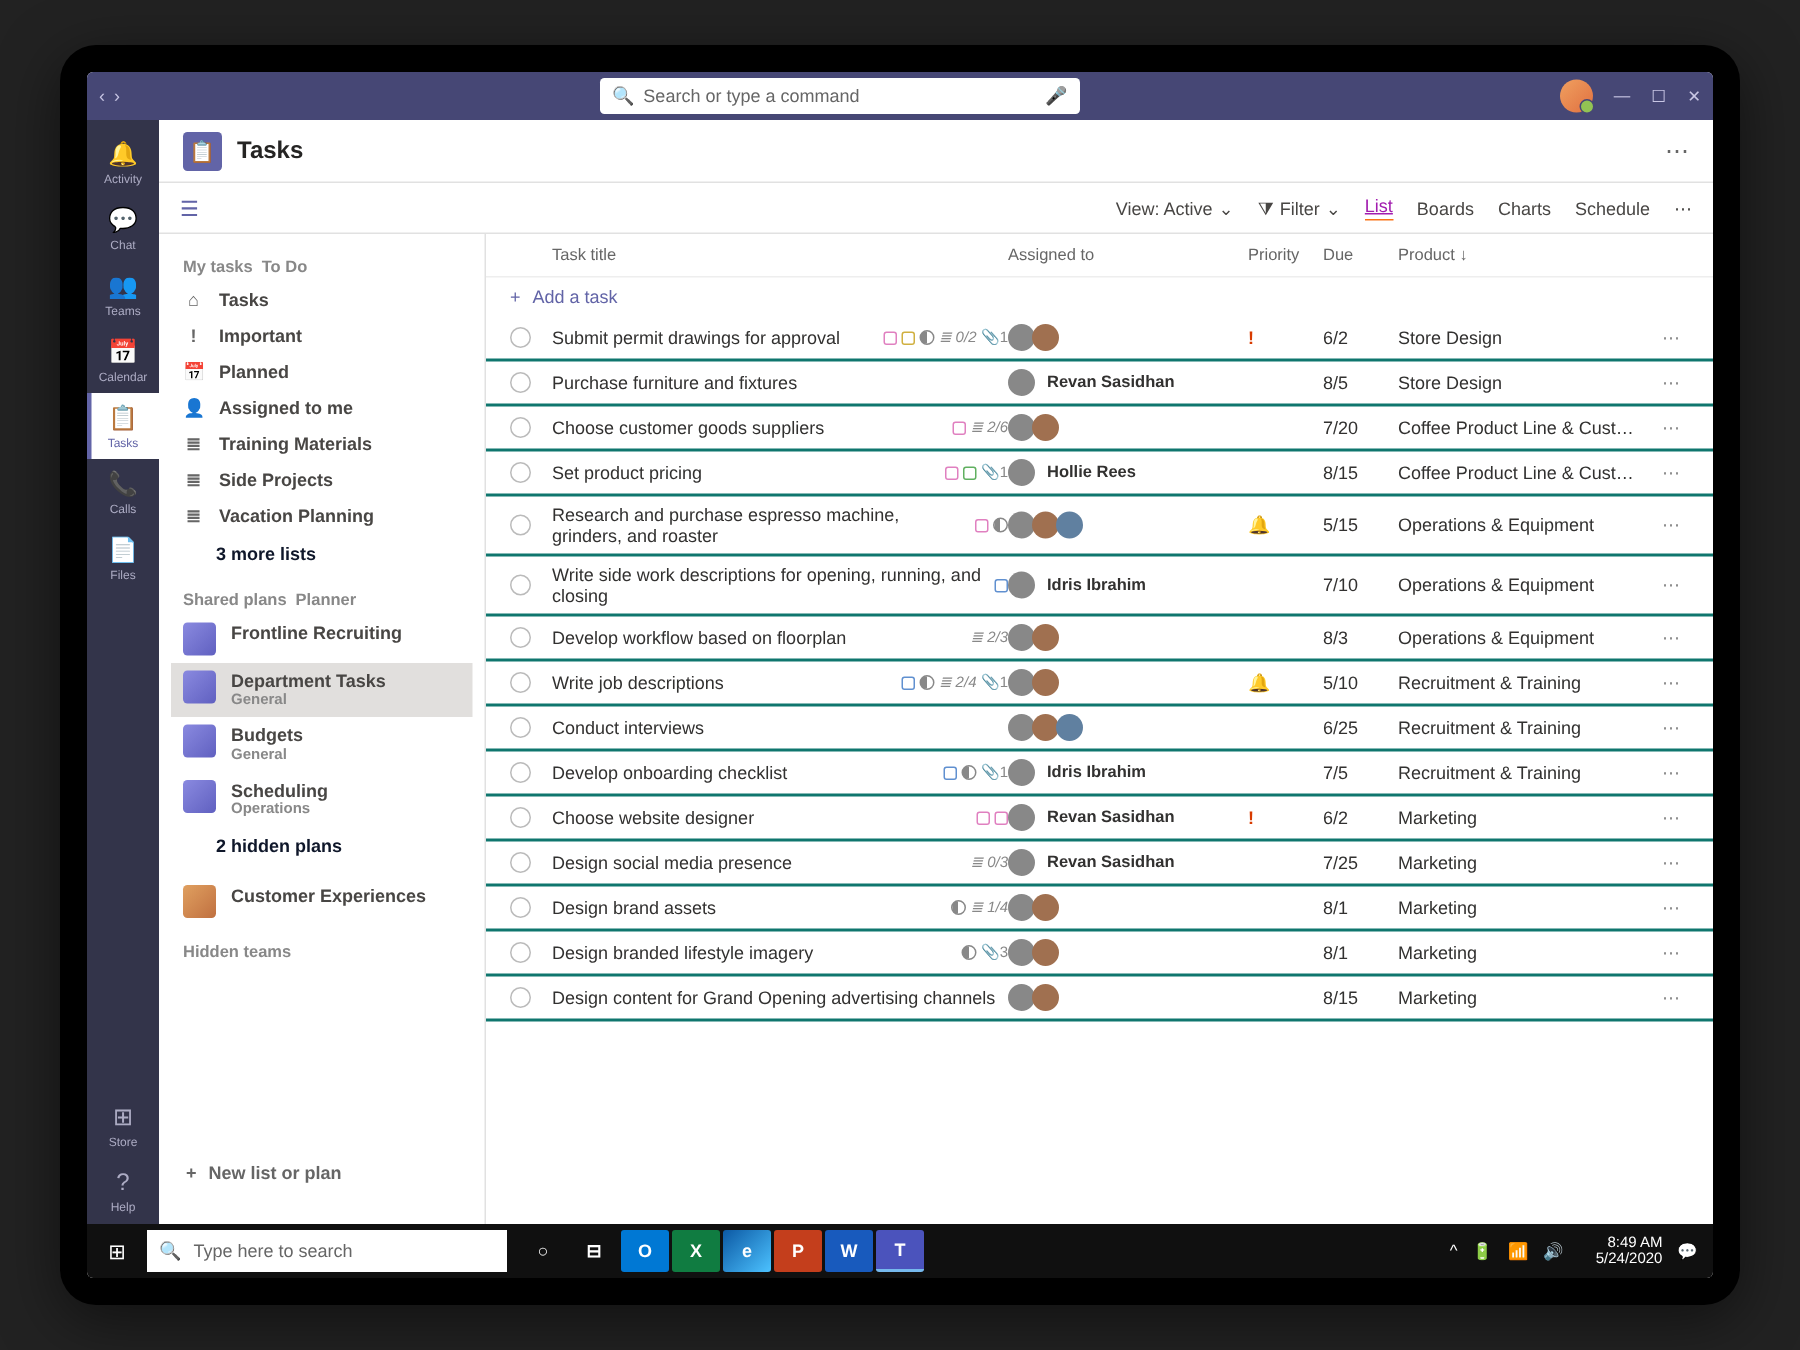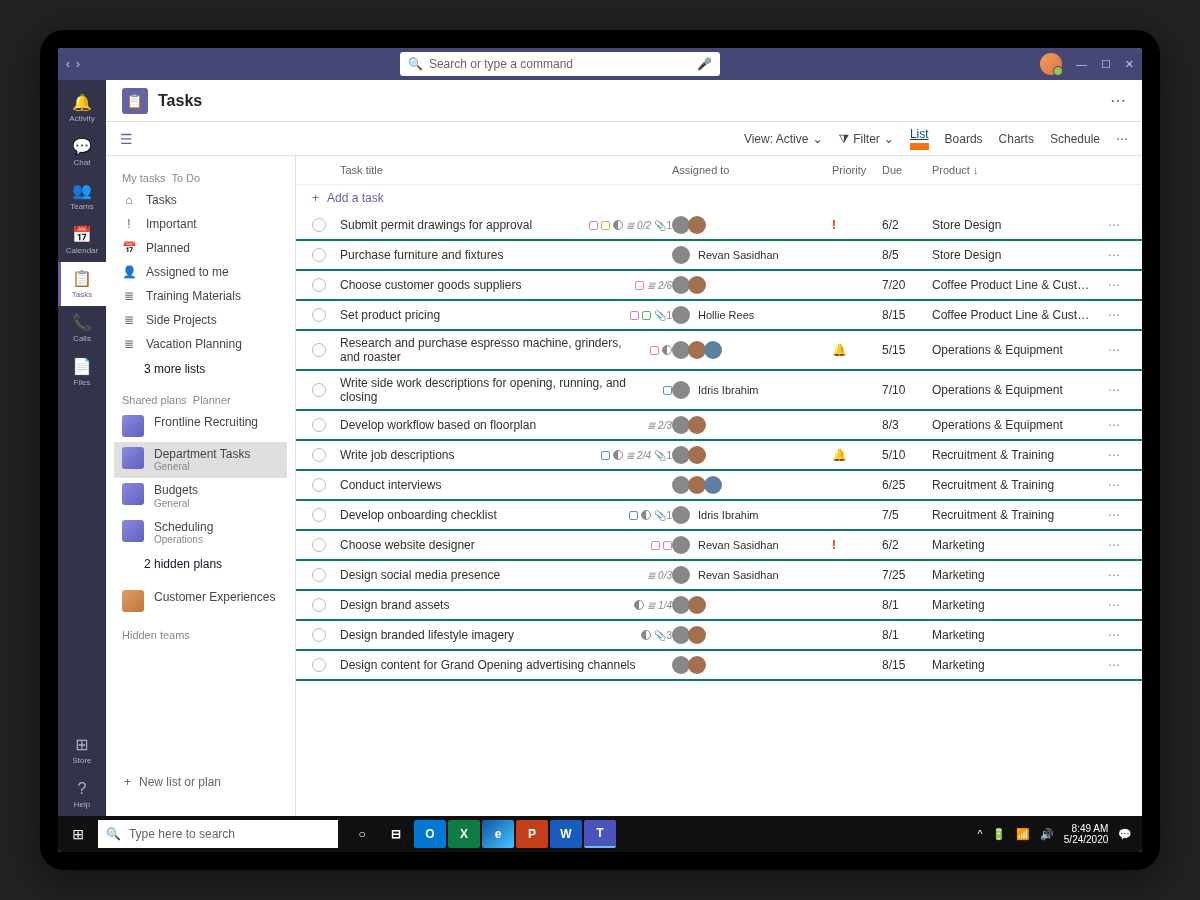--- a/index.html
+++ b/index.html
@@ -29,24 +29,24 @@
 
 .content { flex: 1; display: flex; flex-direction: column; background: #fff; }
 .content-header { height: 42px; border-bottom: 1px solid #e1e1e1; display: flex; align-items: center; padding: 0 16px; }
 .app-badge { width: 26px; height: 26px; background: #6264a7; border-radius: 3px; display: flex; align-items: center; justify-content: center; color: #fff; font-size: 14px; margin-right: 10px; }
 .content-header h1 { font-size: 16px; font-weight: 600; color: #252423; }
 .content-header .more { margin-left: auto; color: #666; cursor: pointer; }
 
 .toolbar { height: 34px; display: flex; align-items: center; padding: 0 14px; font-size: 12px; color: #484644; border-bottom: 1px solid #e1e1e1; }
 .hamburger { font-size: 14px; color: #6264a7; margin-right: auto; cursor: pointer; }
 .tool-link { margin-left: 16px; cursor: pointer; display: flex; align-items: center; gap: 4px; }
-.tool-link.active { color: #0c4a6e; border-bottom: 7px solid #f97316; padding-bottom: 2px; text-decoration: underline; }
+.tool-link.active { color: #a21caf; border-bottom: 1px solid #f97316; padding-bottom: 2px; text-decoration: underline; }
 
 .split { flex: 1; display: flex; overflow: hidden; }
-.sidepanel { width: 190px; border-right: 1px solid #e1e1e1; padding: 12px 8px; font-size: 12px; color: #484644; overflow-y: auto; }
+.sidepanel { width: 218px; border-right: 1px solid #e1e1e1; padding: 12px 8px; font-size: 12px; color: #484644; overflow-y: auto; font-weight: bold; }
 .sp-header { font-size: 11px; color: #888; padding: 4px 8px; }
 .sp-header .sub { margin-left: 6px; }
 .sp-item { display: flex; align-items: center; gap: 10px; padding: 5px 8px; cursor: pointer; border-radius: 3px; }
 .sp-item .ic { width: 14px; text-align: center; color: #666; }
 .sp-link { color: #0f172a; padding: 6px 8px 6px 30px; cursor: pointer; font-size: 12px; }
 .sp-plan { display: flex; gap: 10px; padding: 5px 8px; cursor: pointer; align-items: flex-start; }
 .sp-plan.selected { background: #e1dfdd; }
 .plan-badge { width: 22px; height: 22px; border-radius: 3px; background: linear-gradient(135deg,#8a8ae0,#6060c0); flex-shrink: 0; }
 .plan-txt { display: flex; flex-direction: column; line-height: 1.2; }
 .plan-txt .sub { font-size: 10px; color: #888; }
@@ -68,39 +68,39 @@
 .title-txt { flex: 1; }
 .tags { display: flex; gap: 3px; align-items: center; font-size: 10px; color: #888; }
 .tag-sq { width: 9px; height: 9px; border: 1.5px solid; border-radius: 2px; }
 .tag-pink { border-color: #e080c0; }
 .tag-yellow { border-color: #d0b040; }
 .tag-blue { border-color: #6090d0; }
 .tag-green { border-color: #60b060; }
 .half { width: 10px; height: 10px; border-radius: 50%; background: linear-gradient(90deg,#888 50%, transparent 50%); border: 1px solid #888; }
 .list-ic { color: #888; font-style: italic; }
 .clip { color: #888; }
-.assignees { display: flex; align-items: center; gap: 4px; }
+.assignees { display: flex; align-items: center; gap: 4px; font-weight: bold; }
 .av { width: 18px; height: 18px; border-radius: 50%; background: #888; margin-right: -6px; }
 .av:nth-child(2) { background: #a07050; }
 .av:nth-child(3) { background: #6080a0; }
 .assignees .name { margin-left: 10px; font-size: 11px; }
 .pri-high { color: #d83b01; font-weight: bold; }
 .pri-bell { color: #c060c0; }
 .col-bucket { white-space: nowrap; overflow: hidden; text-overflow: ellipsis; }
 .col-more { color: #888; cursor: pointer; text-align: center; }
 
 
 .taskbar { height: 36px; background: #101010; display: flex; align-items: center; color: #fff; font-size: 11px; }
 .win-start { width: 40px; text-align: center; font-size: 14px; }
 .searchbar { flex: 0 0 240px; height: 28px; background: #fff; color: #666; display: flex; align-items: center; gap: 8px; padding: 0 8px; font-size: 12px; }
 .tb-icons { display: flex; gap: 2px; margin-left: 8px; }
 .tb-app { width: 32px; height: 28px; display: flex; align-items: center; justify-content: center; font-size: 12px; font-weight: bold; border-radius: 2px; }
 .o365 { background:#0078d4; } .xl { background:#107c41; } .edge { background:linear-gradient(135deg,#0c59a4,#4cc2ff); } .pp { background:#c43e1c; } .wd { background:#185abd; } .tm { background:#4b53bc; border-bottom: 2px solid #76b9ed; }
 .tray { margin-left: auto; display: flex; align-items: center; gap: 10px; padding: 0 10px; }
-.clock { text-align: right; line-height: 1.1; font-size: 10px; }
+.clock { text-align: right; line-height: 1.1; font-size: 10px; margin-left: 11px; }
 </style>
 </head>
 <body>
 
 <div class="device">
 <div class="screen">
 
 <div class="teams-top">
   <div class="nav-arrows">
     <span>‹</span>

